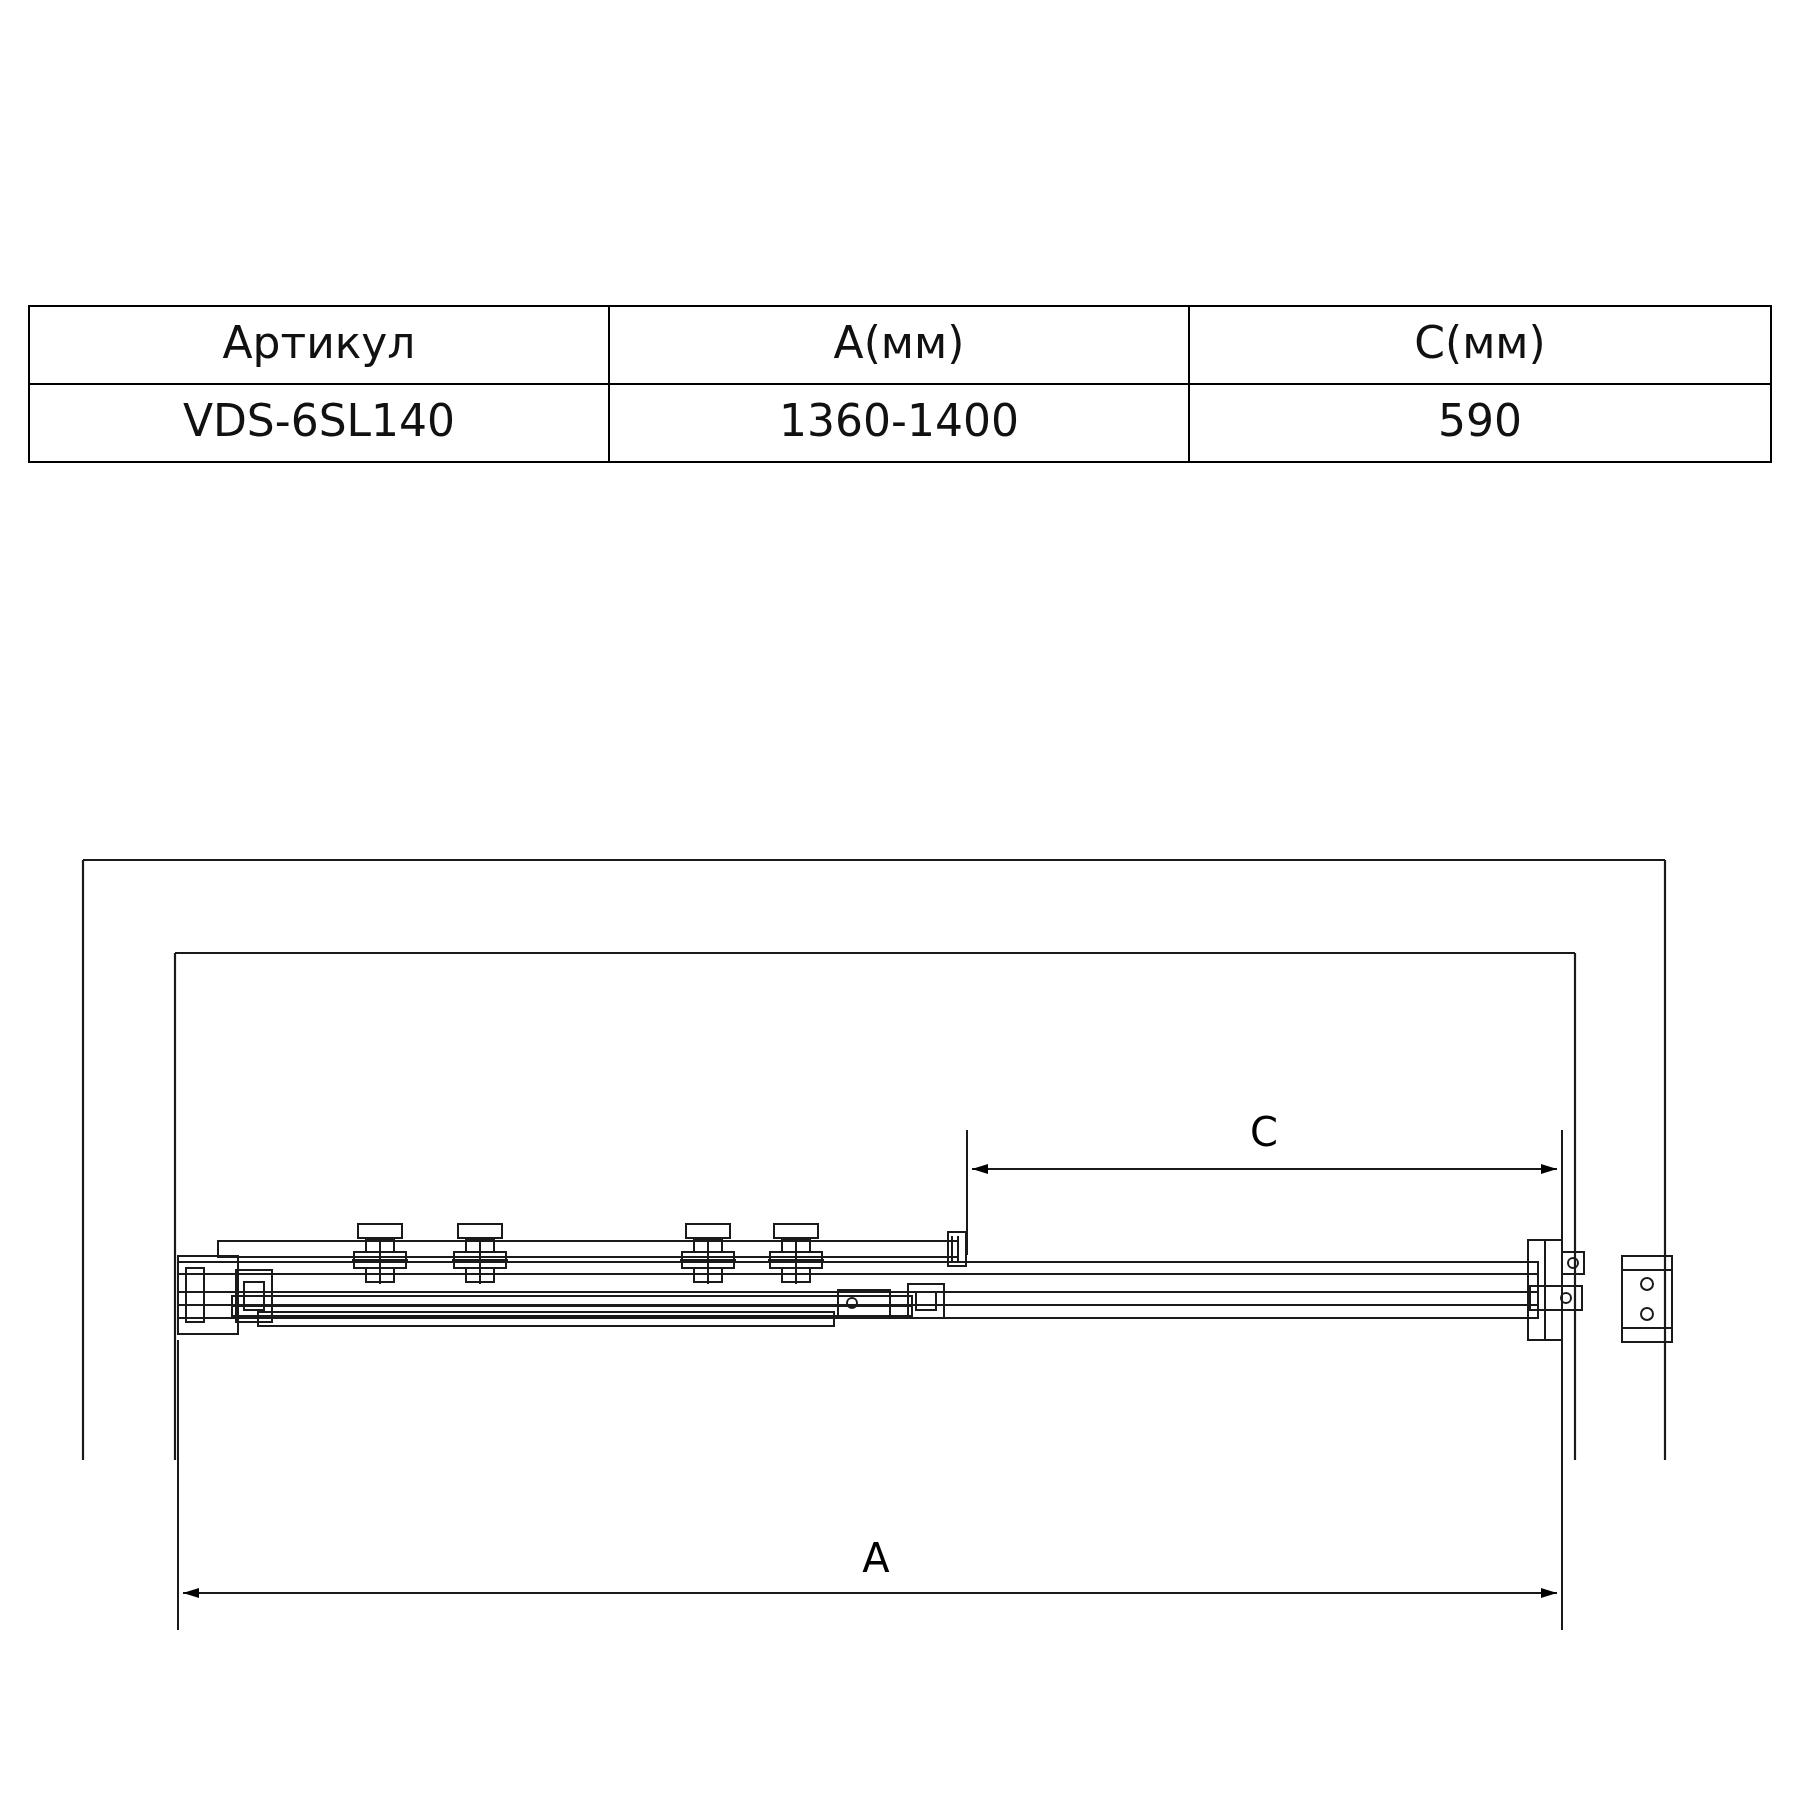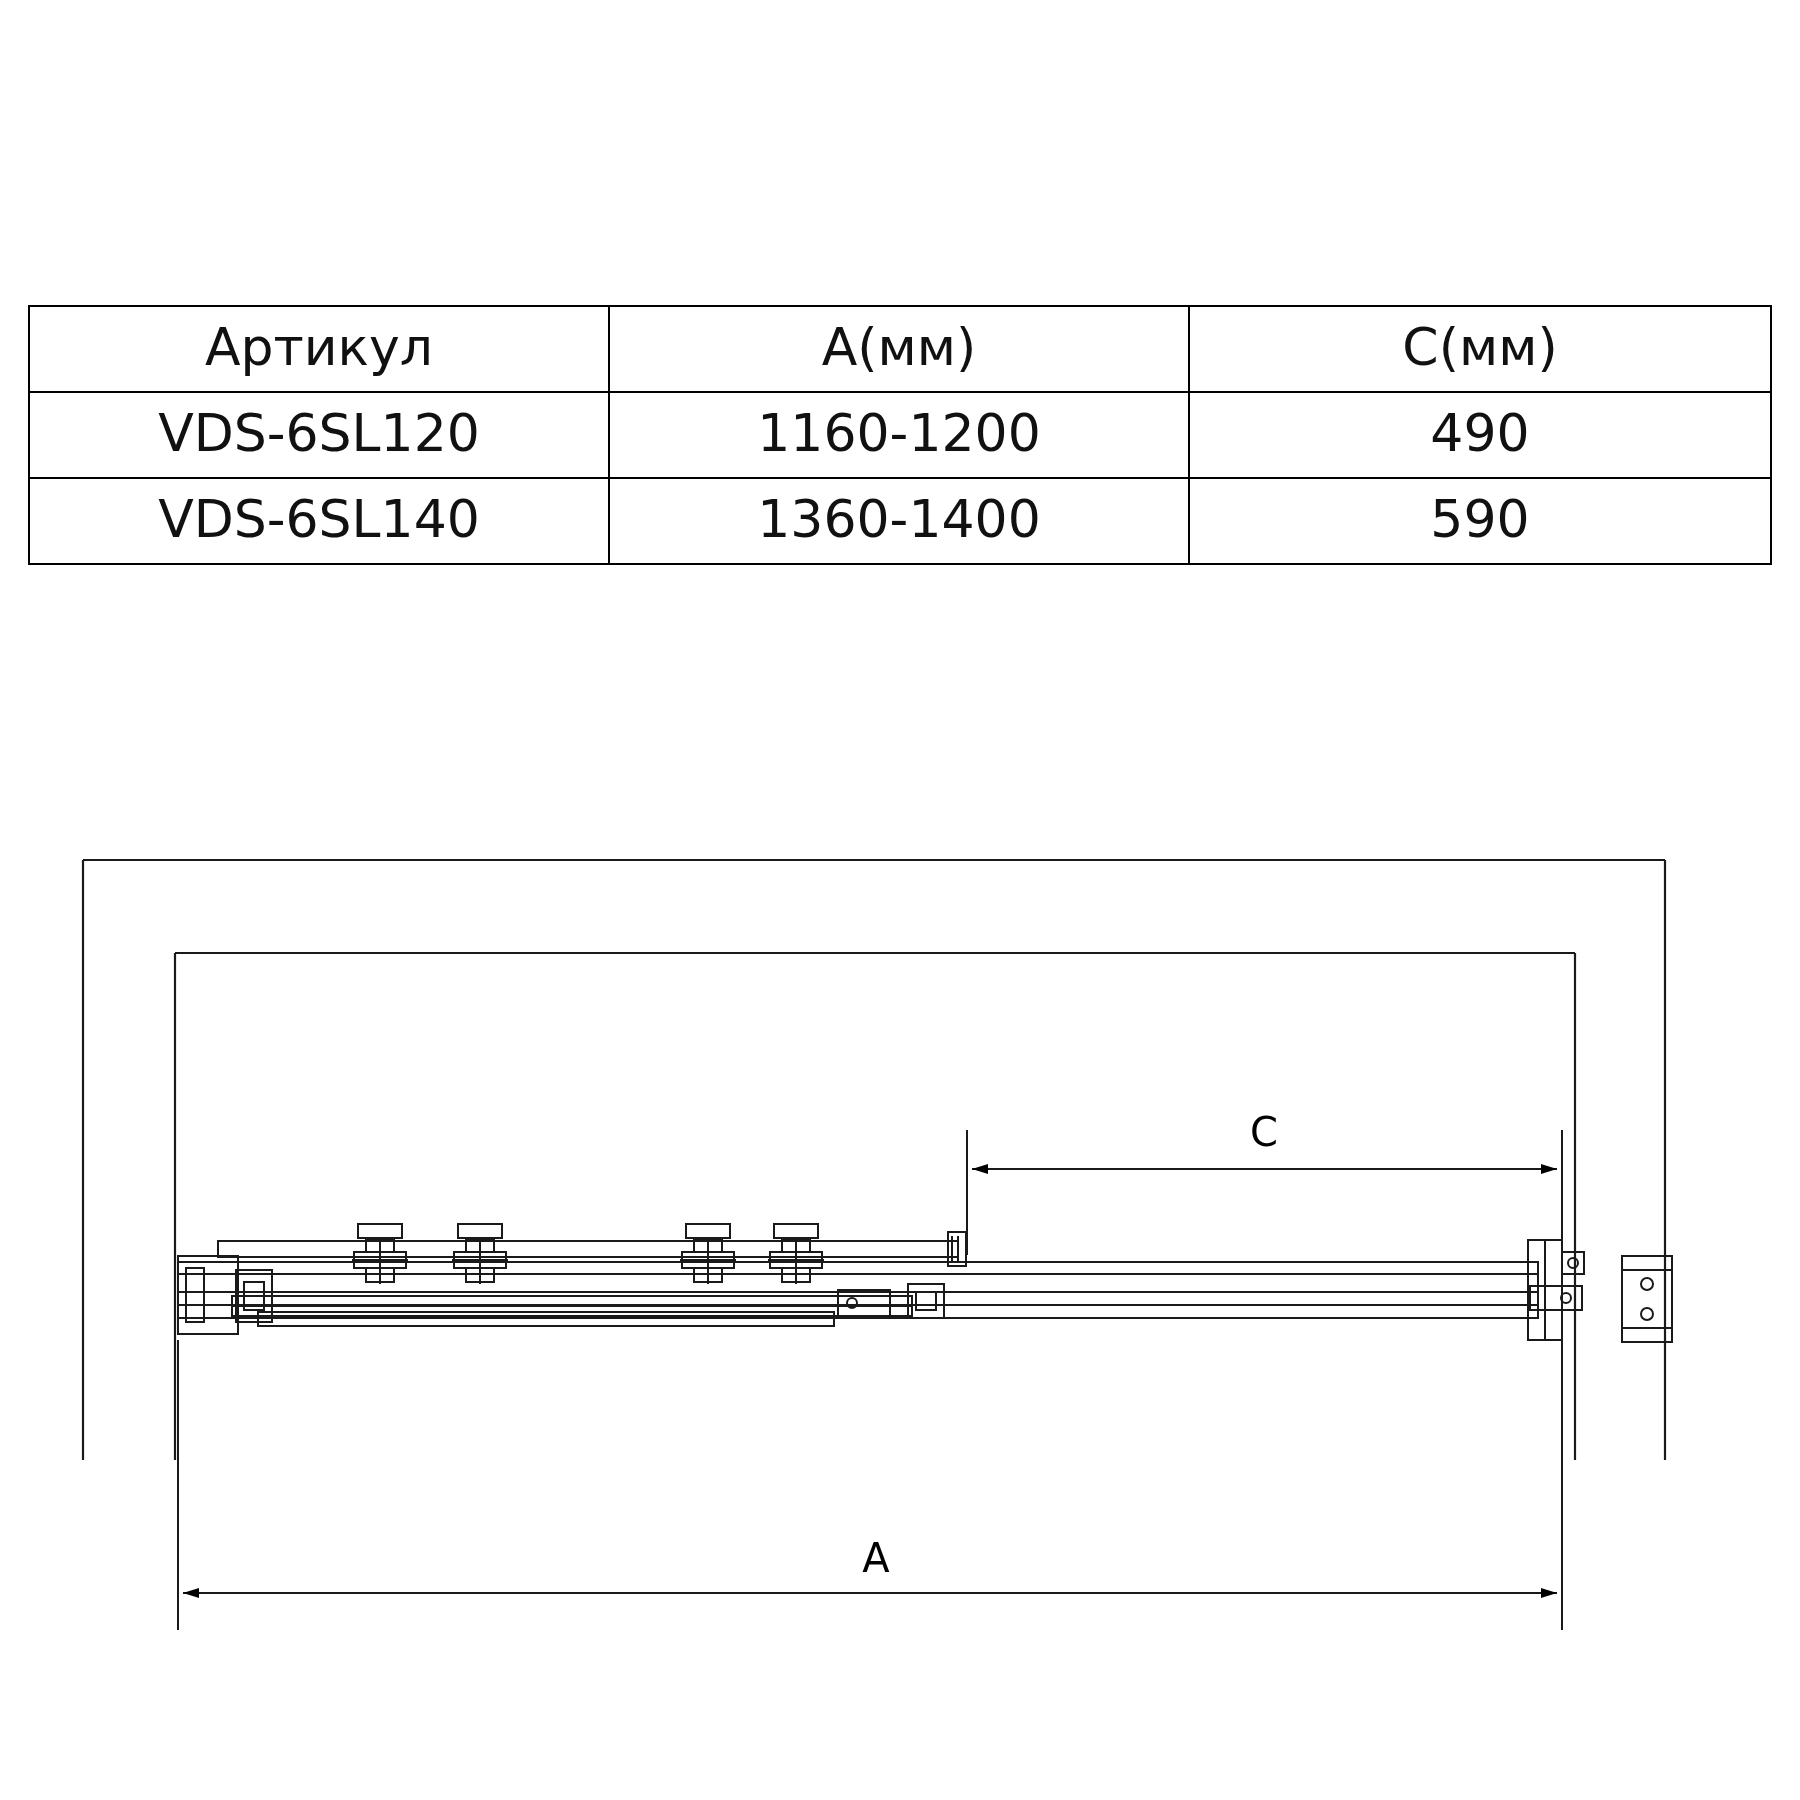--- a/index.html
+++ b/index.html
@@ -23,21 +23,21 @@
     top: 305px;
     width: 1742px;
     border-collapse: collapse;
     table-layout: fixed;
   }
   .spec-table th,
   .spec-table td {
     border: 2px solid #000000;
     text-align: center;
     font-weight: normal;
-    font-size: 52px;
+    font-size: 44px;
     line-height: 1;
     padding: 14px 4px 18px 4px;
     color: #111111;
     margin-top: 36px;
   }
   .spec-table col.c1 { width: 580px; }
   .spec-table col.c2 { width: 580px; }
   .spec-table col.c3 { width: 582px; }
 
   
@@ -68,25 +68,20 @@
     </colgroup>
   <thead>
     <tr>
       <th>Артикул</th>
       <th>A(мм)</th>
       <th>C(мм)</th>
     </tr>
   </thead>
   <tbody>
     <tr>
-      <td>VDS-6SL120</td>
-      <td>1160-1200</td>
-      <td>490</td>
-    </tr>
-    <tr>
       <td>VDS-6SL140</td>
       <td>1360-1400</td>
       <td>590</td>
     </tr>
   </tbody>
 </table>
 
 <div class="drawing">
 <svg width="1800" height="1000" viewBox="0 0 1800 1000" xmlns="http://www.w3.org/2000/svg">
   <defs>

